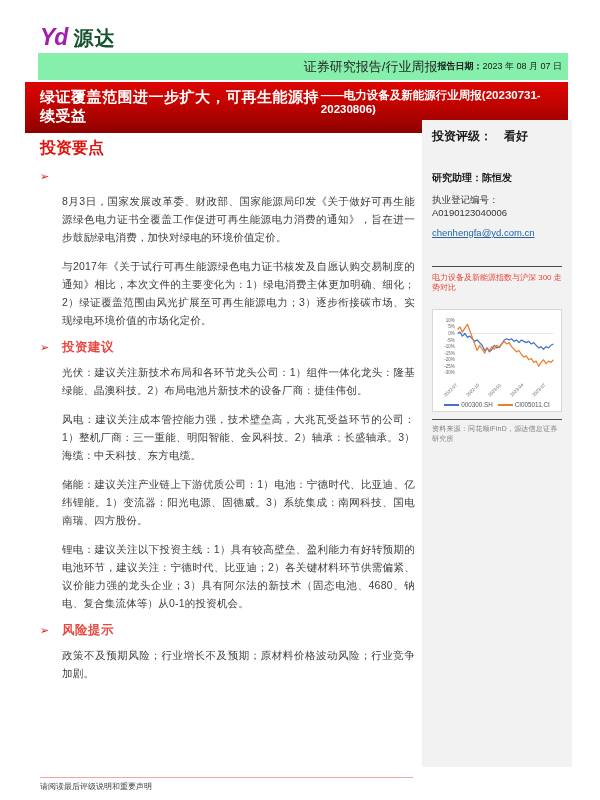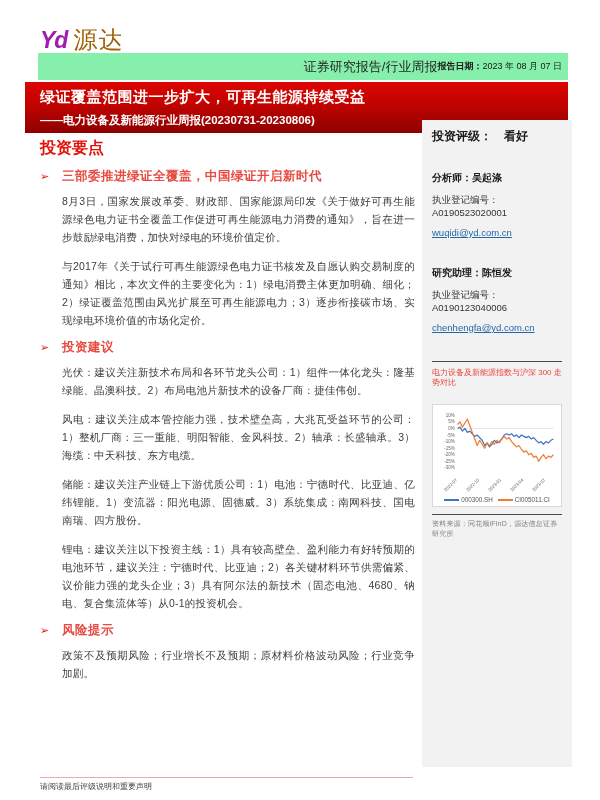--- a/index.html
+++ b/index.html
@@ -7,36 +7,36 @@
   body {
     position:relative;
     background:#ffffff;
     font-family:"Liberation Sans","DejaVu Sans",sans-serif;
     color:#404040;
     overflow:hidden;
   }
   
   .logo { position:absolute; left:40px; top:24px; display:flex; align-items:baseline; }
   .logo-yd { font-size:23px; font-weight:900; font-style:italic; color:#a21caf; letter-spacing:-1px; }
-  .logo-cn { font-size:24px; font-weight:400; color:#a16207; margin-left:6px; letter-spacing:1px; }
+  .logo-cn { font-size:20px; font-weight:700; color:#14532d; margin-left:6px; letter-spacing:1px; }
   
   .header-bar {
     position:absolute; left:38px; top:53px; width:530px; height:27px;
     background:#86efac; display:flex; align-items:center; justify-content:flex-end;
     padding:0 6px 0 4px;
   }
   .header-type { font-size:13px; color:#262626; }
   .header-date { font-size:9px; color:#1a1a1a; }
   .header-date .lbl { font-weight:bold; }
   
   .banner {
     position:absolute; left:25px; top:82px; width:543px; height:51px;
     background:linear-gradient(180deg,#dc0500 0%,#c00300 45%,#8c0100 100%);
     color:#ffffff; padding:6px 10px 5px 15px;
-    display:flex; flex-direction:column; justify-content:space-between;
+    display:flex; flex-direction:row; justify-content:space-between;
   }
   .banner-title { font-size:15px; font-weight:bold; letter-spacing:0.5px; }
   .banner-sub { font-size:11.5px; font-weight:bold; }
   
   .main-col { position:absolute; left:40px; top:138px; width:375px; }
   .section-title { font-size:16px; font-weight:bold; color:#e3120b; margin-bottom:10px; }
   .bullet-row { display:flex; align-items:flex-start; margin-bottom:8px; }
   .bullet-arrow { color:#e3120b; font-size:11px; width:22px; flex:0 0 22px; line-height:15px; }
   .bullet-heading { font-size:12.5px; font-weight:bold; color:#e84a42; line-height:15px; letter-spacing:0.5px; }
   .para {
@@ -88,21 +88,20 @@
 <div class="banner">
   <div class="banner-title">绿证覆盖范围进一步扩大，可再生能源持续受益</div>
   <div class="banner-sub">——电力设备及新能源行业周报(20230731-20230806)</div>
 </div>
 
 <div class="main-col">
   <div class="section-title">投资要点</div>
 
   <div class="bullet-row">
     <span class="bullet-arrow">➢</span>
-    <span class="bullet-heading">三部委推进绿证全覆盖，中国绿证开启新时代</span>
   </div>
   <p class="para">8月3日，国家发展改革委、财政部、国家能源局印发《关于做好可再生能源绿色电力证书全覆盖工作促进可再生能源电力消费的通知》，旨在进一步鼓励绿电消费，加快对绿电的环境价值定价。</p>
   <p class="para">与2017年《关于试行可再生能源绿色电力证书核发及自愿认购交易制度的通知》相比，本次文件的主要变化为：1）绿电消费主体更加明确、细化；2）绿证覆盖范围由风光扩展至可再生能源电力；3）逐步衔接碳市场、实现绿电环境价值的市场化定价。</p>
 
   <div class="bullet-row">
     <span class="bullet-arrow">➢</span>
     <span class="bullet-heading">投资建议</span>
   </div>
   <p class="para">光伏：建议关注新技术布局和各环节龙头公司：1）组件一体化龙头：隆基绿能、晶澳科技。2）布局电池片新技术的设备厂商：捷佳伟创。</p>
   <p class="para">风电：建议关注成本管控能力强，技术壁垒高，大兆瓦受益环节的公司：1）整机厂商：三一重能、明阳智能、金风科技。2）轴承：长盛轴承。3）海缆：中天科技、东方电缆。</p>
@@ -115,25 +114,20 @@
   </div>
   <p class="para">政策不及预期风险；行业增长不及预期；原材料价格波动风险；行业竞争加剧。</p>
 </div>
 
 <div class="sidebar">
   <div class="rating-row">
     <span>投资评级：</span>
     <span class="val">看好</span>
   </div>
 
-  <div class="person">
-    <div class="person-role">分析师：吴起涤</div>
-    <div class="person-license">执业登记编号：A0190523020001</div>
-    <span class="person-email">wuqidi@yd.com.cn</span>
-  </div>
 
   <div class="person">
     <div class="person-role">研究助理：陈恒发</div>
     <div class="person-license">执业登记编号：A0190123040006</div>
     <span class="person-email">chenhengfa@yd.com.cn</span>
   </div>
 
   <div class="divider"></div>
   <div class="chart-title">电力设备及新能源指数与沪深 300 走势对比</div>
 

